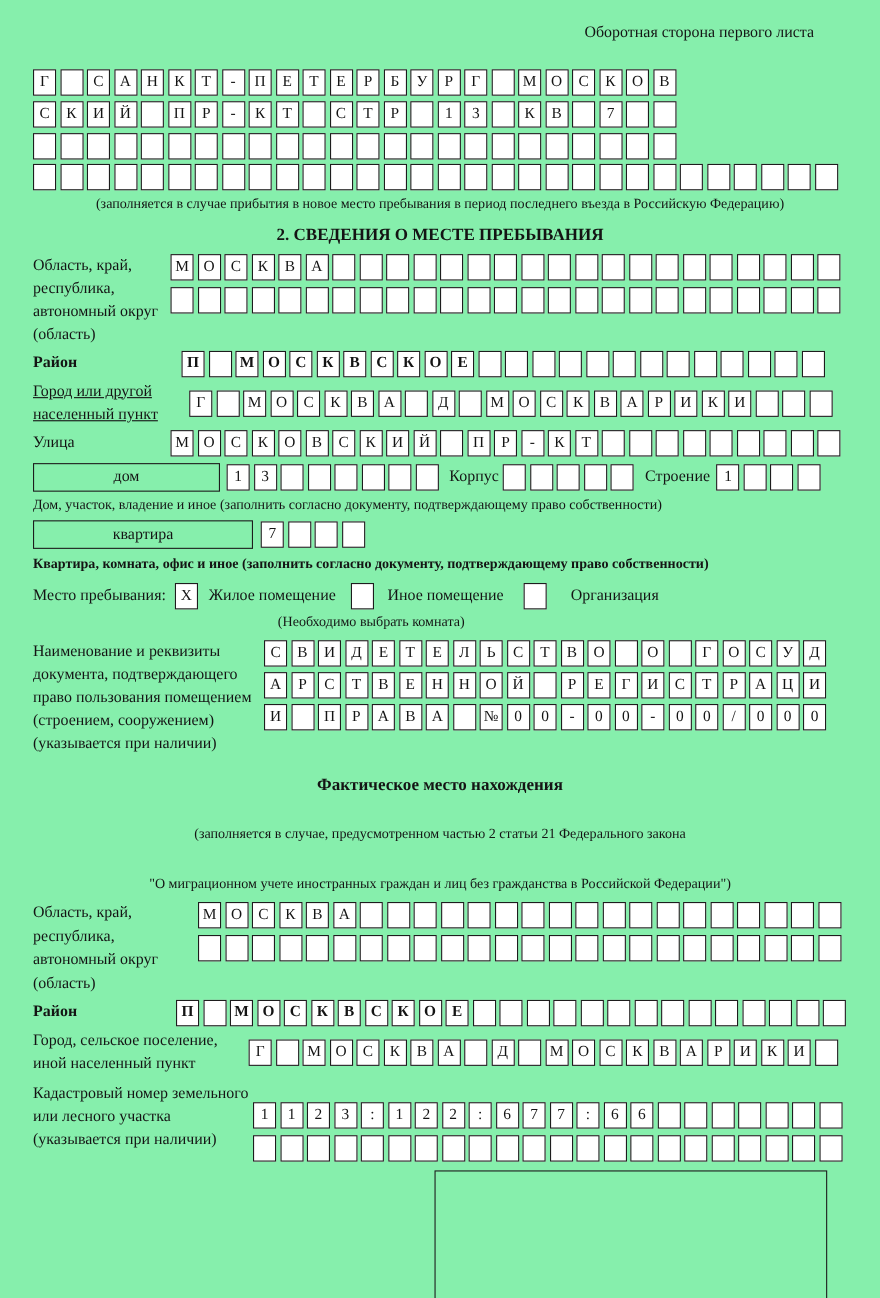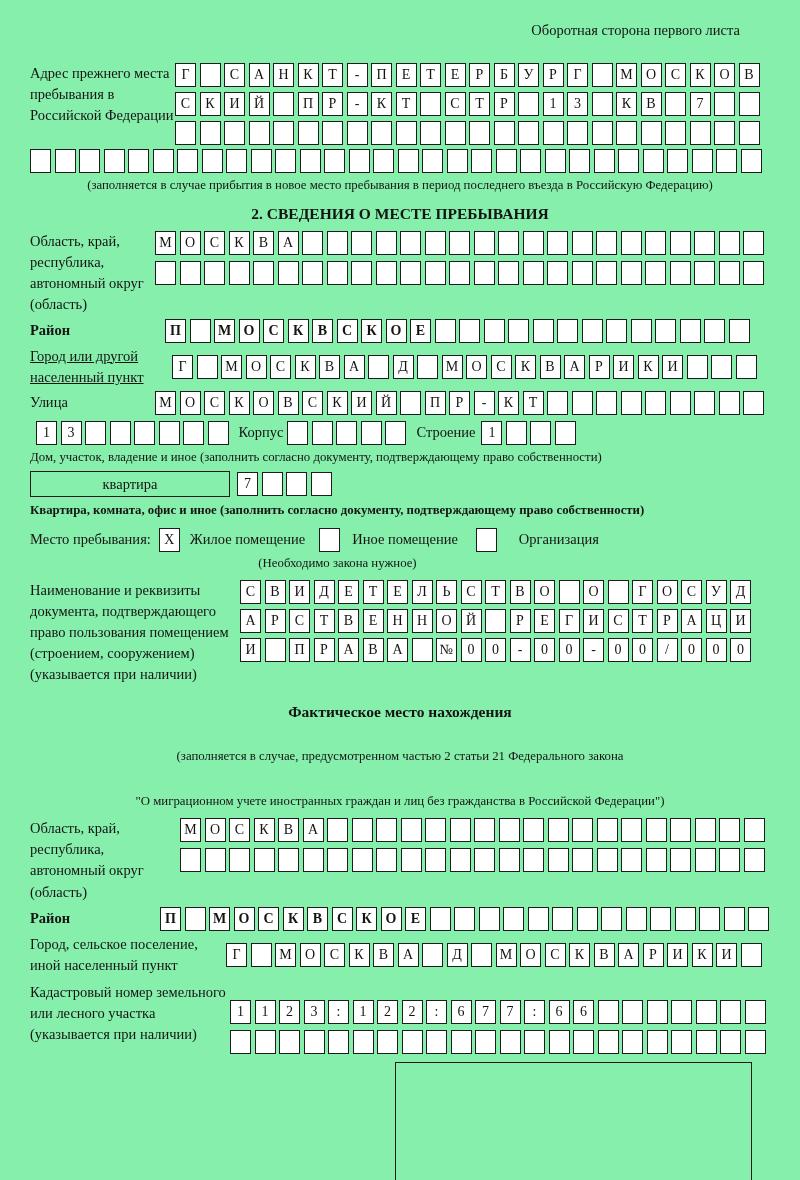--- a/index.html
+++ b/index.html
@@ -38,21 +38,20 @@
   .mt6{margin-top:6px;} .mt8{margin-top:8px;}
 </style>
 </head>
 <body>
 
 <div class="page">
 
   <div class="header-note">Оборотная сторона первого листа</div>
 
   <div class="frow top">
-    <div class="label" style="width:145px;">Адрес прежнего места пребывания в Российской Федерации</div>
     <div class="gridcol">
       <div class="grid">
           <span class="cell">Г</span>
           <span class="cell"></span>
           <span class="cell">С</span>
           <span class="cell">А</span>
           <span class="cell">Н</span>
           <span class="cell">К</span>
           <span class="cell">Т</span>
           <span class="cell">-</span>
@@ -308,20 +307,23 @@
         <span class="cell"></span>
         <span class="cell"></span>
         <span class="cell"></span>
         <span class="cell"></span>
         <span class="cell"></span>
         <span class="cell"></span>
       </div>
   </div>
 
   <div class="frow mt6">
+    <div class="labelbox" style="width:170px;">
+      <span>дом</span>
+    </div>
     <div class="grid" style="margin-left:6px;">
         <span class="cell">1</span>
         <span class="cell">3</span>
         <span class="cell"></span>
         <span class="cell"></span>
         <span class="cell"></span>
         <span class="cell"></span>
         <span class="cell"></span>
         <span class="cell"></span>
       </div>
@@ -358,21 +360,21 @@
 
   <div class="frow mt8">
     <div class="inline-label">Место пребывания:</div>
     <span class="cell" style="margin-left:8px;">X</span>
     <div class="inline-label" style="margin-left:10px;">Жилое помещение</div>
     <span class="cell" style="margin-left:14px;"></span>
     <div class="inline-label" style="margin-left:12px;">Иное помещение</div>
     <span class="cell" style="margin-left:18px;"></span>
     <div class="inline-label" style="margin-left:22px;">Организация</div>
   </div>
-  <div class="caption" style="margin:2px 0 0 180px; width:255px; text-align:center;">(Необходимо закона нужное)</div>
+  <div class="caption" style="margin:2px 0 0 180px; width:255px; text-align:center;">(Необходимо выбрать комната)</div>
 
   <div class="frow top mt8">
     <div class="label" style="width:210px;">Наименование и реквизиты документа, подтверждающего право пользования помещением (строением, сооружением) (указывается при наличии)</div>
     <div class="gridcol">
       <div class="grid">
           <span class="cell">С</span>
           <span class="cell">В</span>
           <span class="cell">И</span>
           <span class="cell">Д</span>
           <span class="cell">Е</span>

